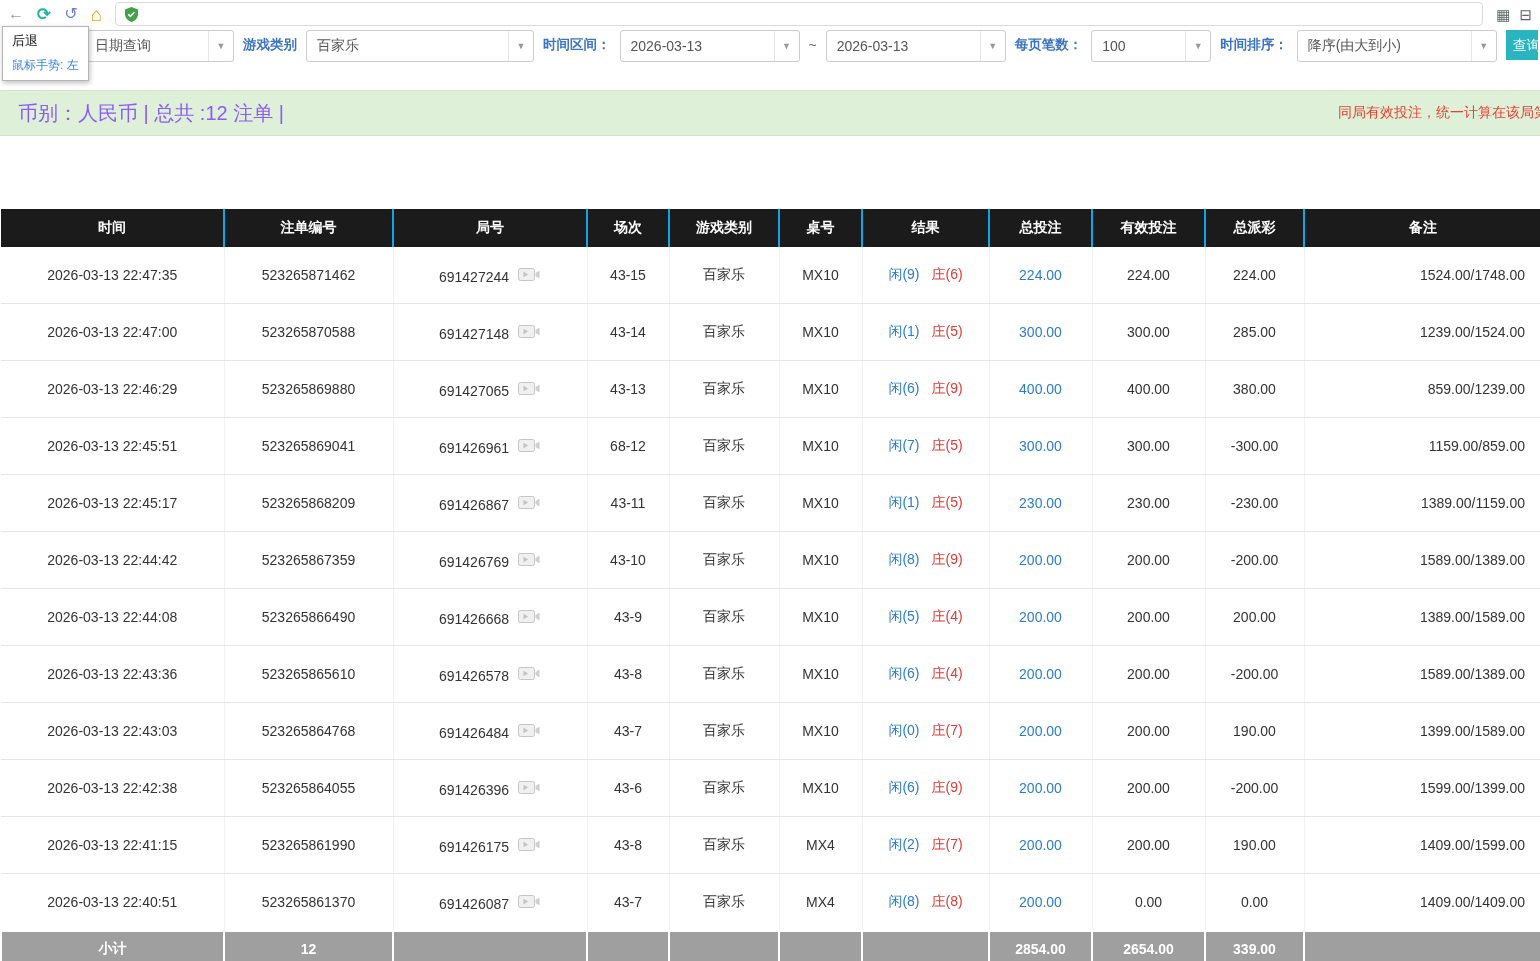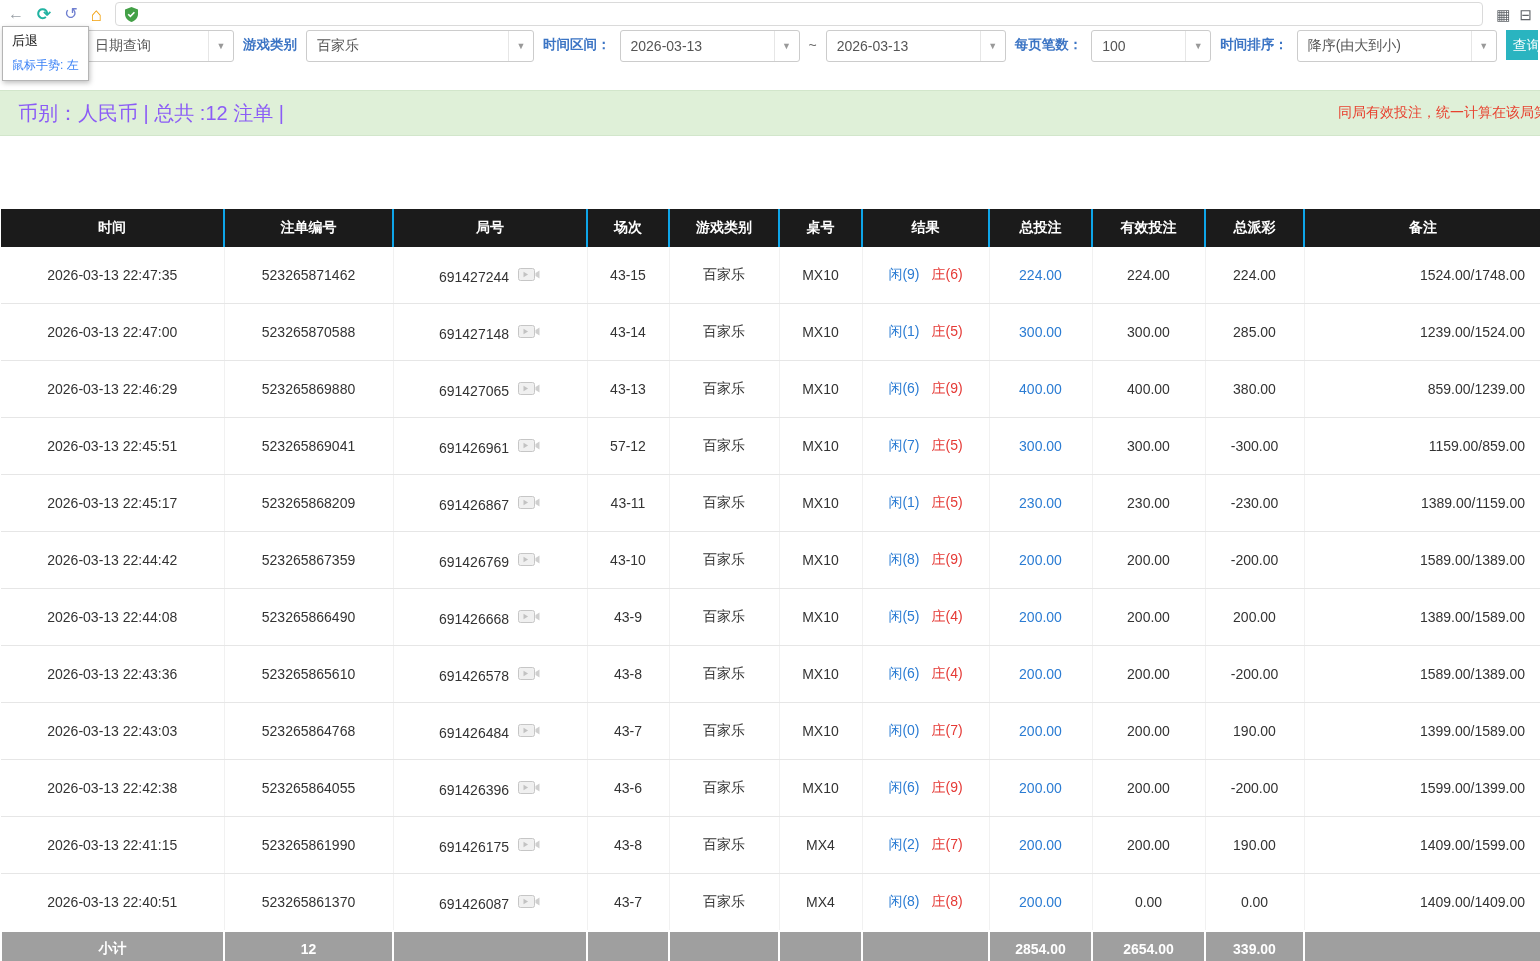--- a/index.html
+++ b/index.html
@@ -215,21 +215,21 @@
         <td><span class="round-wrap">
             <span>691426961</span>
             <span class="vicon">
               <svg width="24" height="20" viewBox="0 0 24 20">
                 <rect x="1.5" y="3.5" width="16" height="12" rx="2" fill="#f0f0f0" stroke="#c6c6c6"></rect>
                 <path d="M18.5 8l4-2.6v8.2l-4-2.6z" fill="#cfcfcf"></path>
                 <path d="M6.5 6.8v5.4l4.6-2.7z" fill="#c2c2c2"></path>
               </svg>
             </span>
           </span></td>
-        <td>57-12</td>
+        <td>68-12</td>
         <td>百家乐</td>
         <td>MX10</td>
         <td><span class="player">闲(7)</span><span class="banker">庄(5)</span></td>
         <td><span class="link">300.00</span></td>
         <td>300.00</td>
         <td class="neg">-300.00</td>
         <td class="remark">1159.00/859.00</td>
       </tr>
       <tr>
         <td>2026-03-13 22:45:17</td>

